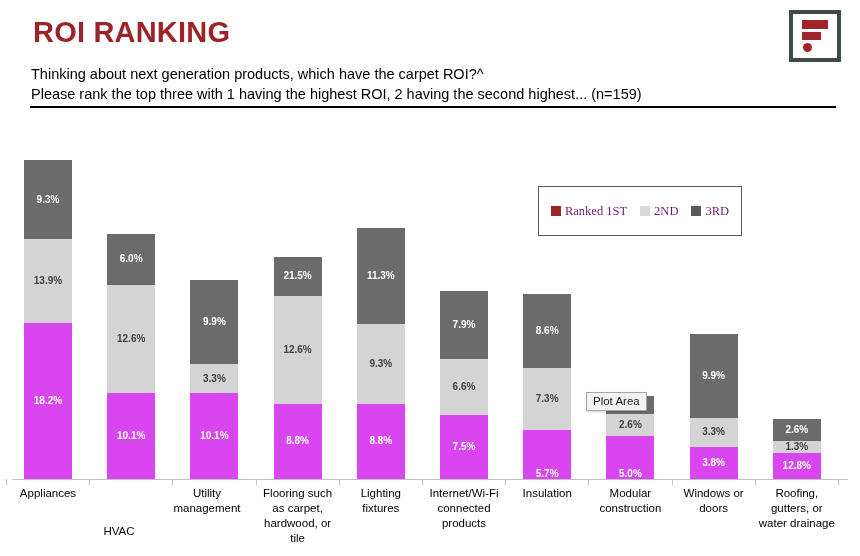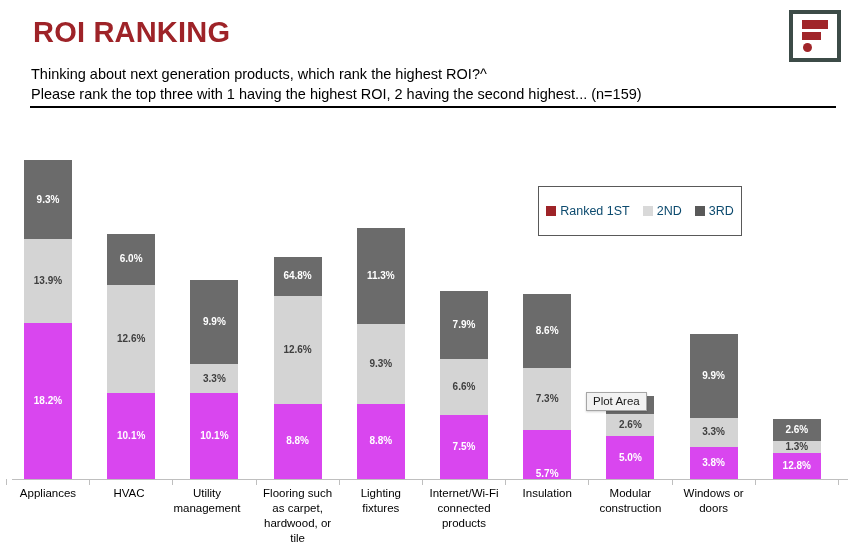--- a/index.html
+++ b/index.html
@@ -195,23 +195,23 @@
   }
   .legend-swatch {
     width: 10px;
     height: 10px;
     flex: none;
   }
   .legend-swatch.rank1 { background: #9E2328; }
   .legend-swatch.rank2 { background: #D9D9D9; }
   .legend-swatch.rank3 { background: #595959; }
   .legend-text {
-    font-family: Liberation Sans, sans-serif;
+    font-family: Liberation Serif, serif;
     font-size: 12.5px;
-    color: #0c4a6e;
+    color: #701a75;
     white-space: nowrap;
   }
 
   
   #plot-area-tooltip {
     position: absolute;
     left: 586px;
     top: 272px;
     padding: 2px 6px 3px 6px;
     background: #F2F2F2;
@@ -231,21 +231,21 @@
 
 <div id="logo-mark">
   <div class="logo-inner">
     <div class="logo-bar1"></div>
     <div class="logo-bar2"></div>
     <div class="logo-dot"></div>
   </div>
 </div>
 
 <div id="subtitle-block">
-  <div class="sub-line">Thinking about next generation products, which rank the highest ROI?^</div>
+  <div class="sub-line">Thinking about next generation products, which have the carpet ROI?^</div>
   <div class="sub-line">Please rank the top three with 1 having the highest ROI, 2 having the second highest... (n=159)</div>
 </div>
 <div id="subtitle-rule"></div>
 
 <div id="chart-area">
 
   <div id="plot-area">
       <div class="bar-group" style="left: 9px;">
         <div class="bar-stack">
           <div class="seg rank1" style="height: 155.567px;">
@@ -287,21 +287,21 @@
       </div>
       <div class="bar-group" style="left: 258.6px;">
         <div class="bar-stack">
           <div class="seg rank1" style="height: 75.219px;">
             <span class="seg-label">8.8%</span>
           </div>
           <div class="seg rank2" style="height: 107.7px;">
             <span class="seg-label">12.6%</span>
           </div>
           <div class="seg rank3" style="height: 39.319px;">
-            <span class="seg-label">64.8%</span>
+            <span class="seg-label">21.5%</span>
           </div>
         </div>
       </div>
       <div class="bar-group" style="left: 341.8px;">
         <div class="bar-stack">
           <div class="seg rank1" style="height: 75.219px;">
             <span class="seg-label">8.8%</span>
           </div>
           <div class="seg rank2" style="height: 79.4929px;">
             <span class="seg-label">9.3%</span>
@@ -332,21 +332,21 @@
           <div class="seg rank2" style="height: 62.3976px;">
             <span class="seg-label">7.3%</span>
           </div>
           <div class="seg rank3" style="height: 73.5095px;">
             <span class="seg-label">8.6%</span>
           </div>
         </div>
       </div>
       <div class="bar-group" style="left: 591.4px;">
         <div class="bar-stack">
-          <div class="seg rank1" style="height: 42.7381px;">
+          <div class="seg rank1" style="height: 42.7381px; align-items: flex-end;">
             <span class="seg-label">5.0%</span>
           </div>
           <div class="seg rank2" style="height: 22.2238px;">
             <span class="seg-label">2.6%</span>
           </div>
           <div class="seg rank3" style="height: 17.95px;">
             <span class="seg-label"></span>
           </div>
         </div>
       </div>
@@ -392,30 +392,31 @@
     <div class="legend-item">
       <span class="legend-swatch rank3"></span>
       <span class="legend-text">3RD</span>
     </div>
   </div>
 
   <div id="plot-area-tooltip">Plot Area</div>
 <div class="axis-tick" style="left: 6px;"></div>
     <div class="cat-label" style="left: 8px;">Appliances</div>
     <div class="axis-tick" style="left: 89.2px;"></div>
-    <div class="cat-label" style="left: 89px;">HVAC</div>
+    <div class="cat-label" style="left: 79px; margin-top: 38px;">HVAC</div>
     <div class="axis-tick" style="left: 172.4px;"></div>
     <div class="cat-label" style="left: 167px;">Utility management</div>
     <div class="axis-tick" style="left: 255.6px;"></div>
     <div class="cat-label" style="left: 257.6px;">Flooring such as carpet, hardwood, or tile</div>
     <div class="axis-tick" style="left: 338.8px;"></div>
     <div class="cat-label" style="left: 340.8px;">Lighting fixtures</div>
     <div class="axis-tick" style="left: 422px;"></div>
     <div class="cat-label" style="left: 424px;">Internet/Wi-Fi connected products</div>
     <div class="axis-tick" style="left: 505.2px;"></div>
     <div class="cat-label" style="left: 507.2px;">Insulation</div>
     <div class="axis-tick" style="left: 588.4px;"></div>
     <div class="cat-label" style="left: 590.4px;">Modular construction</div>
     <div class="axis-tick" style="left: 671.6px;"></div>
     <div class="cat-label" style="left: 673.6px;">Windows or doors</div>
     <div class="axis-tick" style="left: 754.8px;"></div>
+    <div class="cat-label" style="left: 756.8px;">Roofing, gutters, or water drainage</div>
     <div class="axis-tick" style="left: 838px;"></div>
   </div>
 
 </body></html>

